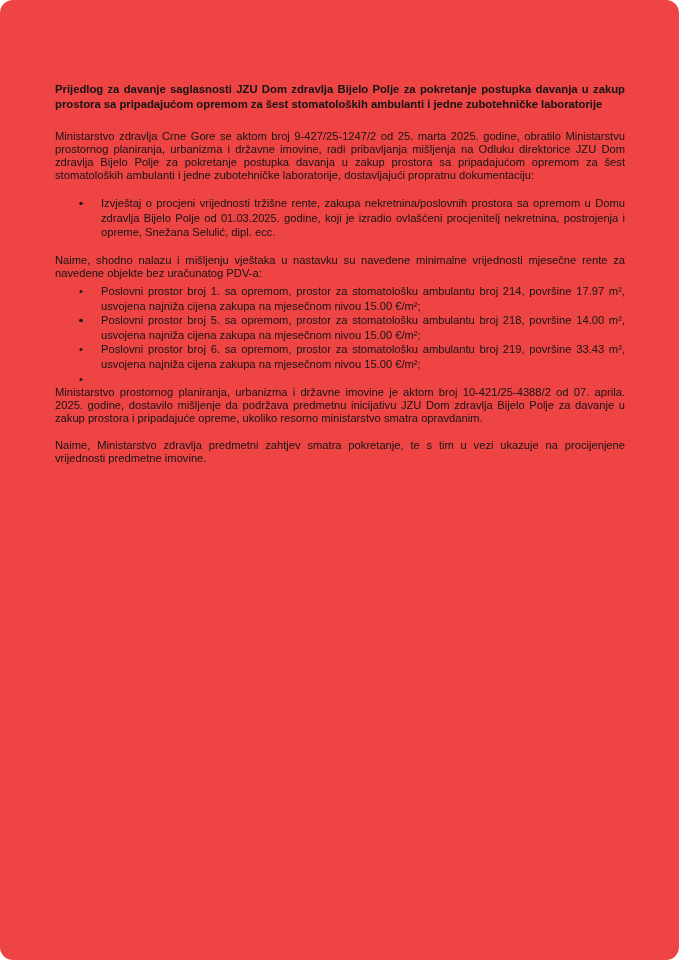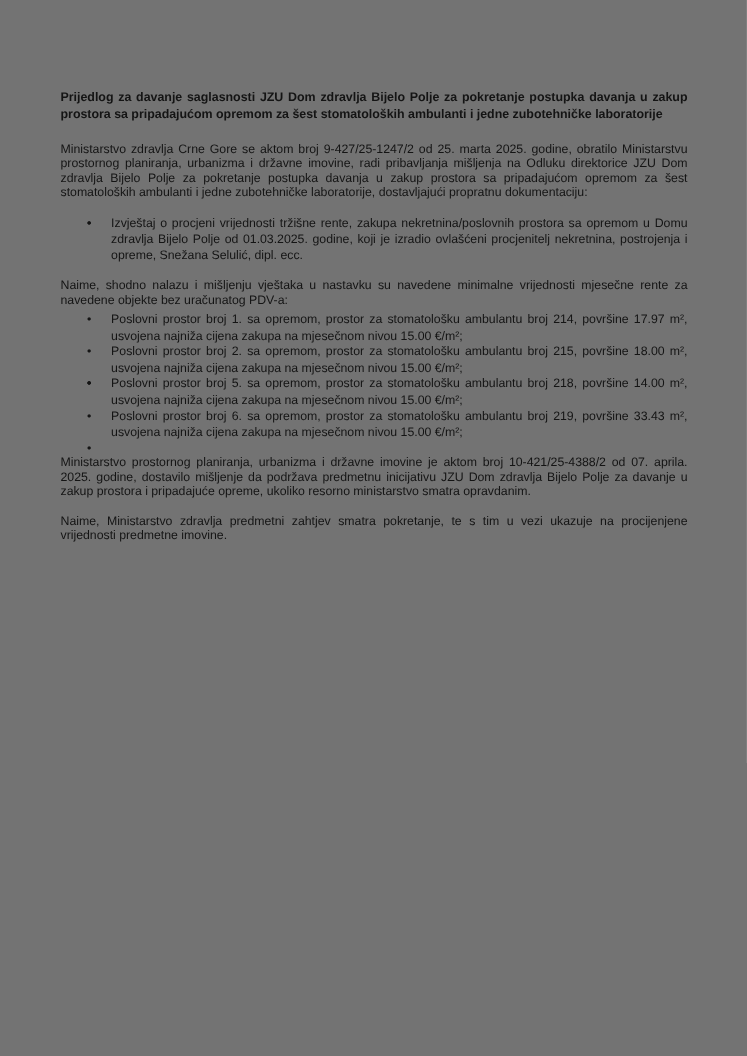--- a/index.html
+++ b/index.html
@@ -12,23 +12,24 @@
     width: 679px;
     height: 960px;
     font-family: "Liberation Sans", sans-serif;
     color: #141414;
     -webkit-font-smoothing: antialiased;
   }
   .page {
     position: relative;
     width: 679px;
     height: 960px;
-    background: #737373;
+    background: #ef4444;
     box-sizing: border-box;
     padding: 82px 54px 0 55px;
+    border-radius: 13px;
   }
   .doc-title {
     font-size: 11.3px;
     font-weight: bold;
     line-height: 14.6px;
     text-align: justify;
     text-align-last: left;
     margin: 0 0 19px 0;
     letter-spacing: -0.02px;
   }
@@ -91,21 +92,20 @@
 
   <p class="para tight">Naime, shodno nalazu i mišljenju vještaka u nastavku su navedene minimalne vrijednosti mjesečne rente za navedene objekte bez uračunatog PDV-a:</p>
 
   <ul class="bullets tight-top">
     <li>
       <span class="bullet-dot">•</span>
       <span>Poslovni prostor broj 1. sa opremom, prostor za stomatološku ambulantu broj 214, površine 17.97 m², usvojena najniža cijena zakupa na mjesečnom nivou 15.00 €/m²;</span>
     </li>
     <li>
       <span class="bullet-dot">•</span>
-      <span>Poslovni prostor broj 2. sa opremom, prostor za stomatološku ambulantu broj 215, površine 18.00 m², usvojena najniža cijena zakupa na mjesečnom nivou 15.00 €/m²;</span>
     </li>
     <li>
       <span class="bullet-dot">•</span>
     </li>
     <li>
       <span class="bullet-dot">•</span>
     </li>
     <li>
       <span class="bullet-dot">•</span>
       <span>Poslovni prostor broj 5. sa opremom, prostor za stomatološku ambulantu broj 218, površine 14.00 m², usvojena najniža cijena zakupa na mjesečnom nivou 15.00 €/m²;</span>

